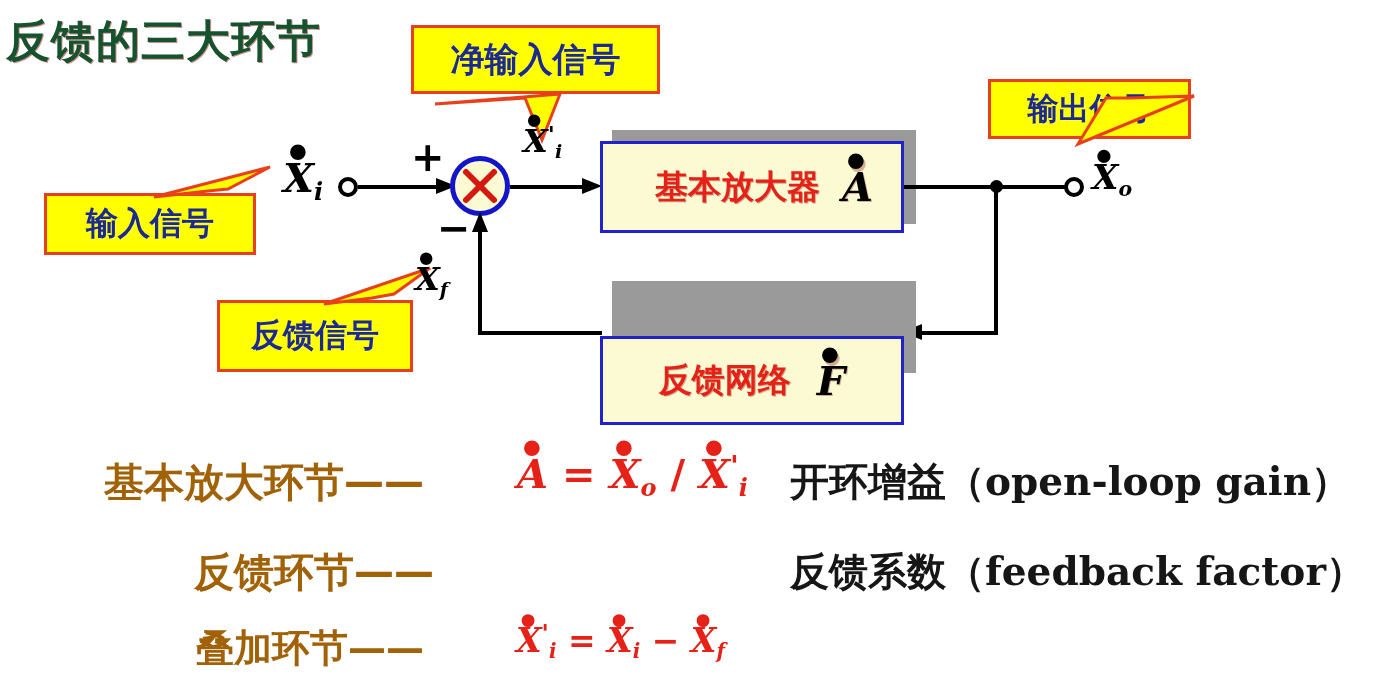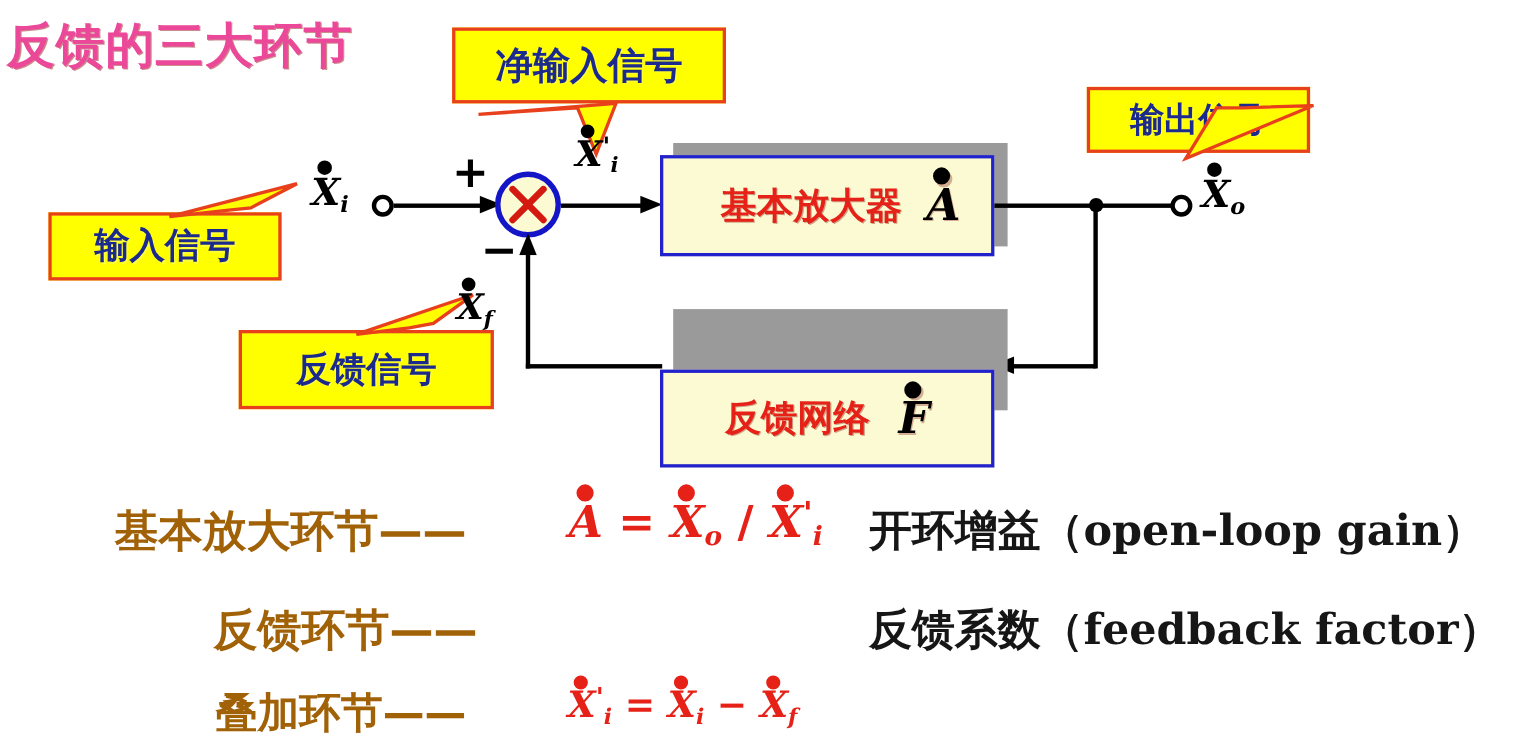--- a/index.html
+++ b/index.html
@@ -11,21 +11,21 @@
     overflow:hidden;
     position:relative;
   }
   #stage { position:absolute; left:0; top:0; width:1388px; height:683px; }
   .abs { position:absolute; }
 
   
   #page-title {
     left:6px; top:12px;
     font-size:44px; font-weight:bold;
-    color:#ec4899;
+    color:#14532d;
     letter-spacing:1px;
     font-family:"DejaVu Sans","Liberation Sans",sans-serif;
     white-space:nowrap;
     text-shadow:1px 1px 0 rgba(140,0,0,.45);
   }
 
   
   .callout {
     background:#ffff00;
     border:3px solid #e8401c;
@@ -145,21 +145,21 @@
     <polygon points="6,52 122,4 58,6 34,6" fill="#ffff00" stroke="#e8401c" stroke-width="3"></polygon>
   </svg>
 
   <div class="abs callout" style="left:44px; top:193px; width:212px; height:62px; font-size:32px;">
     <span>输入信号</span>
   </div>
   <svg class="abs callout-tail" style="left:150px; top:163px; width:130px; height:40px;" viewBox="0 0 130 40">
     <polygon points="4,34 120,4 78,26 58,28" fill="#ffff00" stroke="#e8401c" stroke-width="3"></polygon>
   </svg>
 
-  <div class="abs callout" style="left:217px; top:300px; width:232px; height:72px; font-size:32px;">
+  <div class="abs callout" style="left:217px; top:300px; width:196px; height:72px; font-size:32px;">
     <span>反馈信号</span>
   </div>
   <svg class="abs callout-tail" style="left:320px; top:264px; width:120px; height:46px;" viewBox="0 0 120 46">
     <polygon points="4,40 110,4 74,30 52,34" fill="#ffff00" stroke="#e8401c" stroke-width="3"></polygon>
   </svg>
 
   <div class="abs terminal" style="left:338px; top:177px; width:20px; height:20px;"></div>
 
   <div class="abs wire-h" style="left:358px; top:185px; width:86px;"></div>
   <svg class="abs" style="left:436px; top:176px; width:22px; height:20px;" viewBox="0 0 22 20">
@@ -206,21 +206,21 @@
       <span class="dotted">F</span>
     </span>
   </div>
 
   <div class="abs wire-h" style="left:478px; top:331px; width:124px;"></div>
   <div class="abs wire-v" style="left:478px; top:228px; height:107px;"></div>
   <svg class="abs" style="left:470px; top:210px; width:20px; height:22px;" viewBox="0 0 20 22">
     <polygon points="2,22 10,2 18,22" fill="#000"></polygon>
   </svg>
 
-  <div class="abs mathlbl" style="left:283px; top:158px; font-size:34px;">
+  <div class="abs mathlbl" style="left:283px; top:158px; font-size:40px;">
     <span class="dotted">X</span><span class="sub">i</span>
   </div>
 
   <div class="abs mathlbl" style="left:523px; top:122px; font-size:32px;">
     <span class="dotted">X</span><span class="prm">'</span><span class="sub">i</span>
   </div>
 
   <div class="abs mathlbl" style="left:415px; top:263px; font-size:32px;">
     <span class="dotted">X</span><span class="sub">f</span>
   </div>

